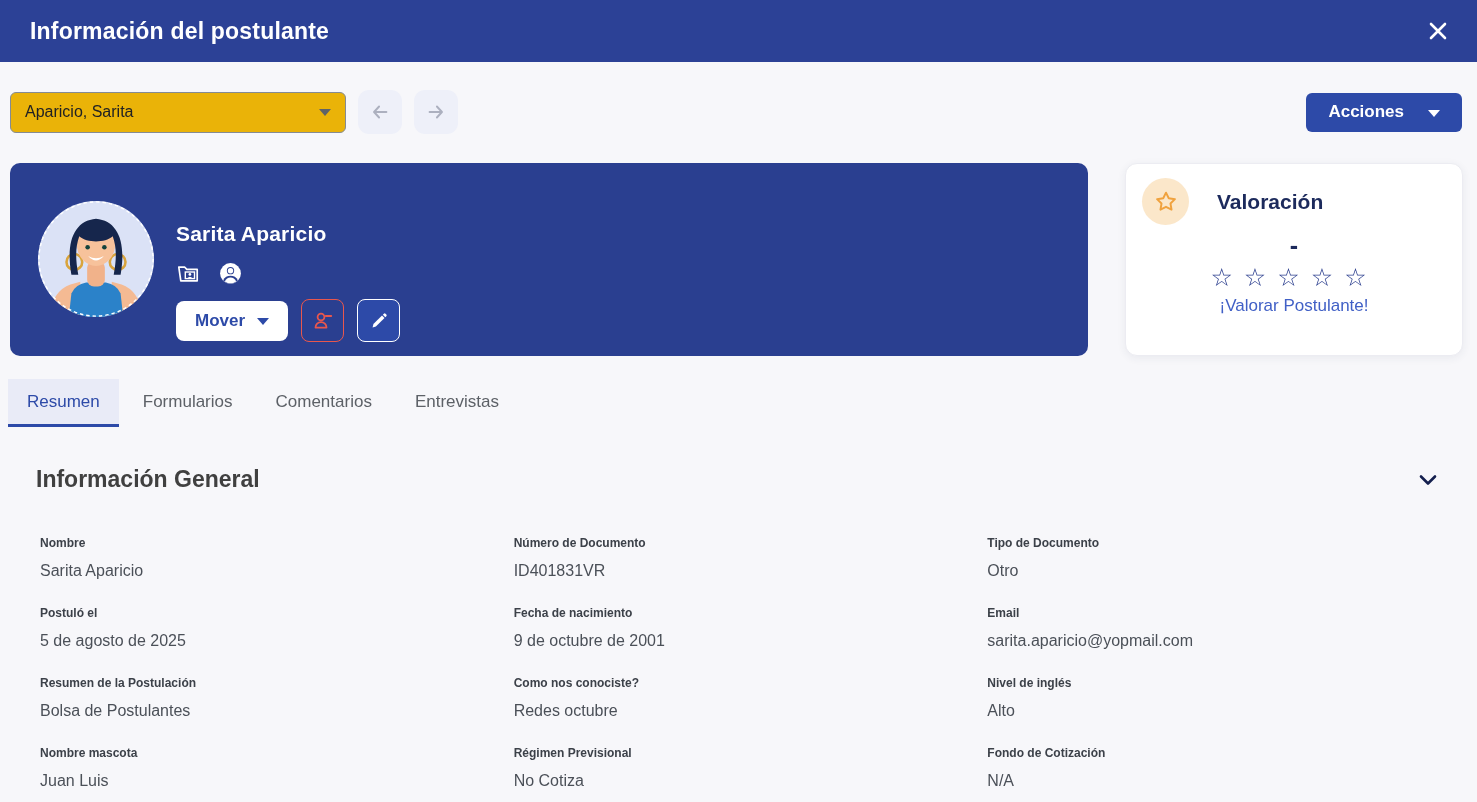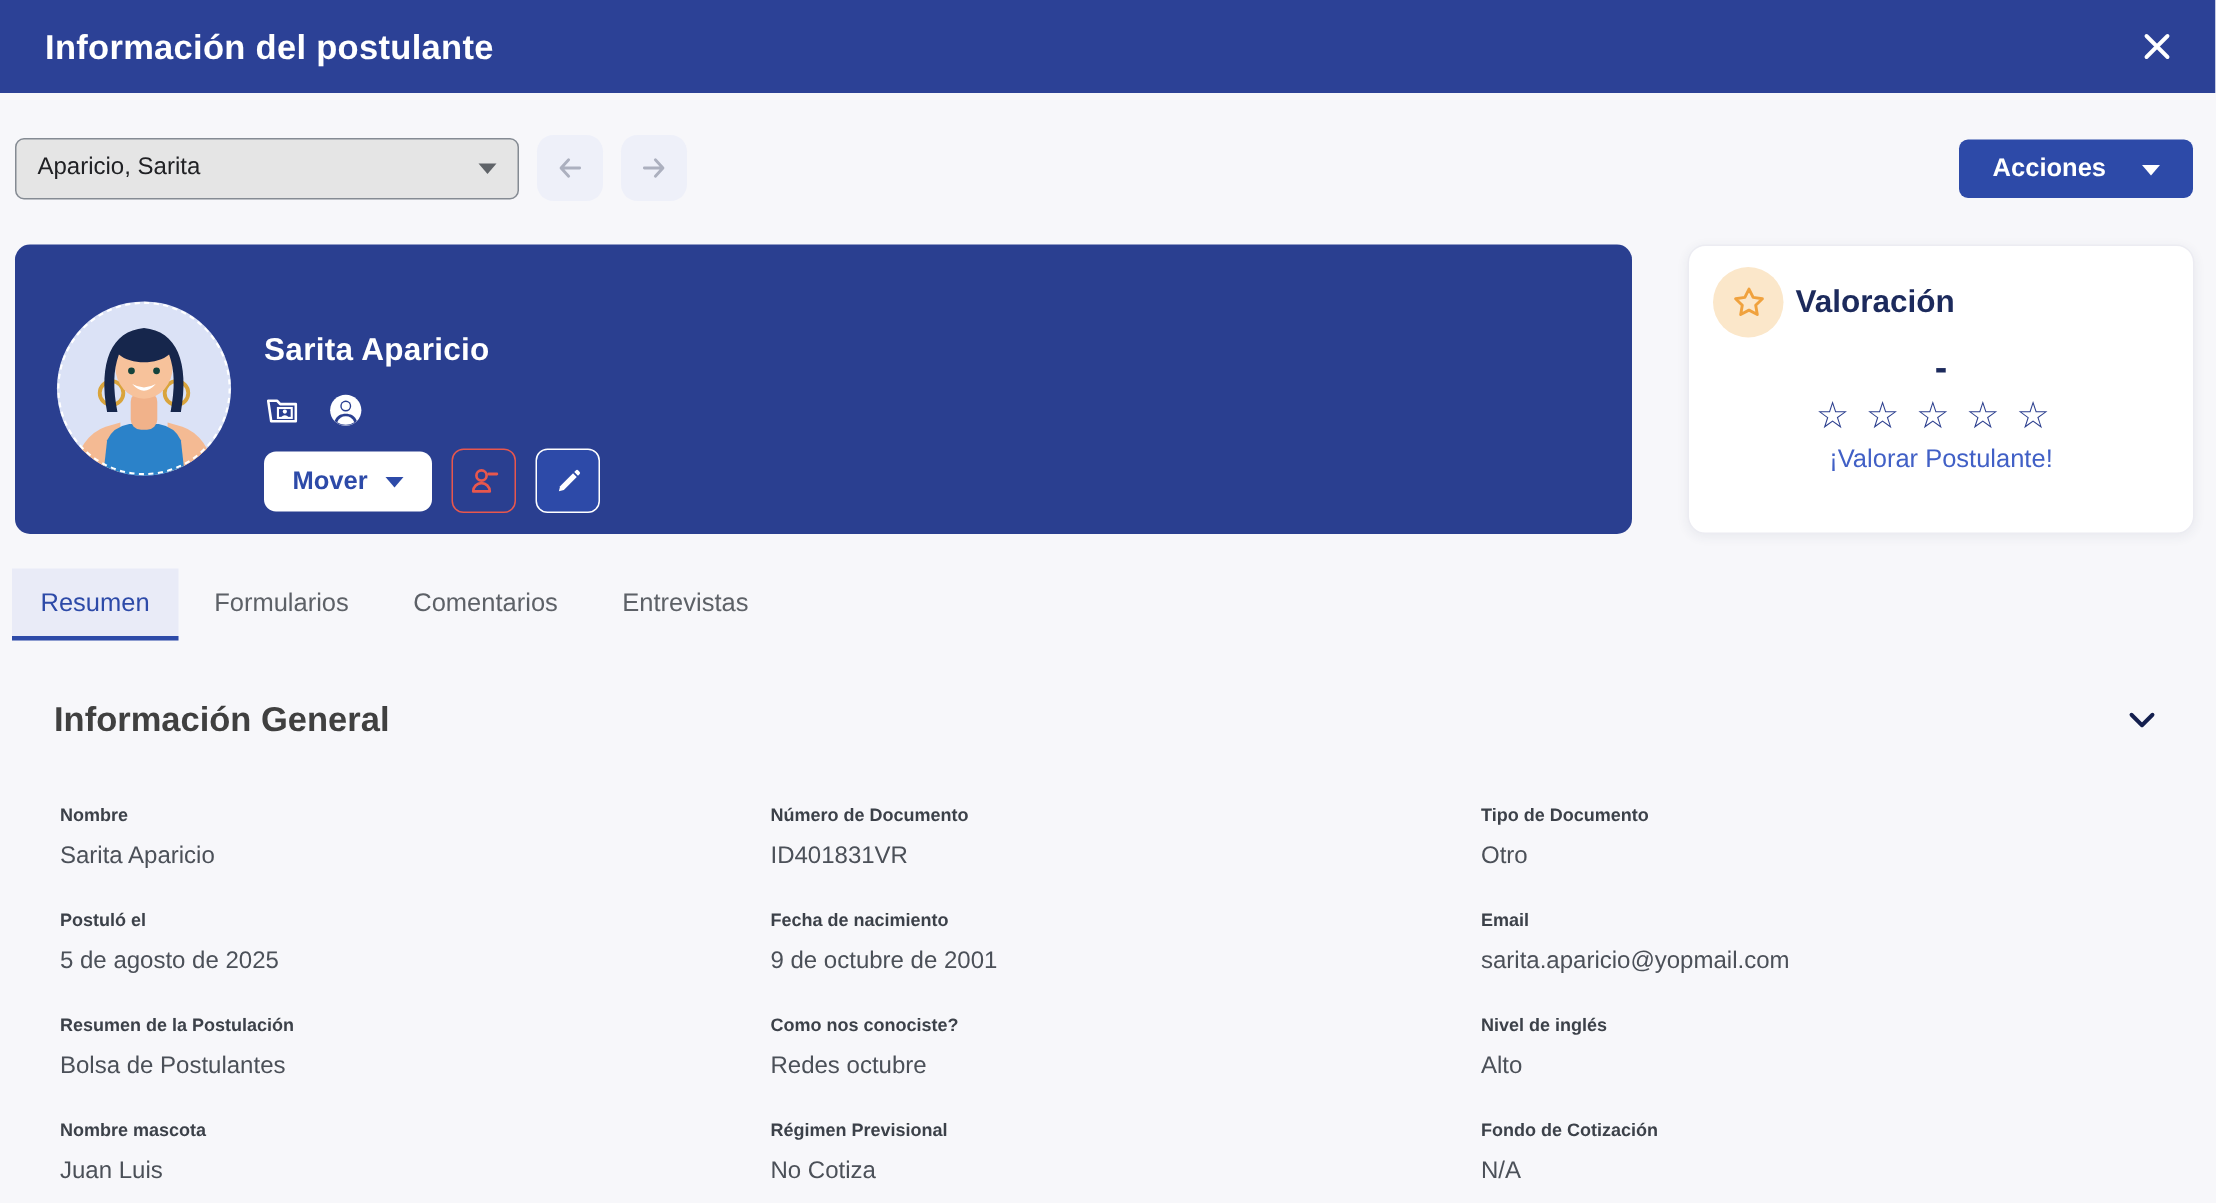--- a/index.html
+++ b/index.html
@@ -26,21 +26,21 @@
   .modal-header{
     height:62px;background:var(--header-blue);
     display:flex;align-items:center;justify-content:space-between;
     padding:0 24px 0 30px;
   }
   .modal-title{color:#fff;font-size:23px;font-weight:bold;letter-spacing:.2px;}
   .close-btn{width:30px;height:30px;display:flex;align-items:center;justify-content:center;cursor:pointer;background:none;border:none;}
   
   .toolbar{display:flex;align-items:center;margin:28px 15px 0 10px;height:44px;}
   .candidate-select{
-    width:336px;height:41px;background:#e5e5e5;border:1px solid #858b93;border-radius:6px;
+    width:336px;height:41px;background:#eab308;border:1px solid #858b93;border-radius:6px;
     display:flex;align-items:center;justify-content:space-between;
     padding:0 14px;font-size:16px;color:#202124;cursor:pointer;
   }
   .sel-caret{width:0;height:0;border-left:6px solid transparent;border-right:6px solid transparent;border-top:7px solid #5f6368;}
   .nav-btn{
     width:44px;height:44px;border-radius:11px;background:#eef0f9;border:none;
     margin-left:12px;display:flex;align-items:center;justify-content:center;cursor:pointer;
   }
   .spacer{flex:1;}
   .actions-btn{
@@ -67,21 +67,21 @@
     font-family:"Liberation Sans",sans-serif;
   }
   .icon-btn{width:43px;height:43px;border-radius:8px;display:flex;align-items:center;justify-content:center;cursor:pointer;}
   .remove-btn{background:transparent;border:1.5px solid var(--danger);}
   .edit-btn{background:var(--primary);border:1px solid #fff;}
   
   .rating-card{
     width:338px;height:193px;background:#fff;border:1px solid #ececf2;border-radius:12px;
     box-shadow:0 2px 8px rgba(40,50,90,.07);padding:14px 16px;flex:none;
   }
-  .rating-head{display:flex;align-items:center;gap:8px;}
+  .rating-head{display:flex;align-items:center;gap:28px;}
   .rating-icon-circle{width:47px;height:47px;border-radius:50%;background:#fbe7ca;display:flex;align-items:center;justify-content:center;}
   .rating-title{font-size:21px;font-weight:bold;color:var(--navy);}
   .rating-value{text-align:center;font-size:25px;font-weight:bold;color:var(--navy);margin-top:7px;line-height:26px;}
   .rating-stars{text-align:center;margin-top:5px;font-size:25px;color:#2c3f8e;letter-spacing:11px;line-height:28px;}
   .rating-stars span{cursor:pointer;}
   .rating-link{display:block;text-align:center;color:var(--link);font-size:17px;margin-top:5px;text-decoration:none;cursor:pointer;}
   
   .tabs{display:flex;margin:23px 0 0 8px;}
   .tab{
     height:48px;padding:0 19px;display:flex;align-items:center;font-size:17px;color:#5d6167;

